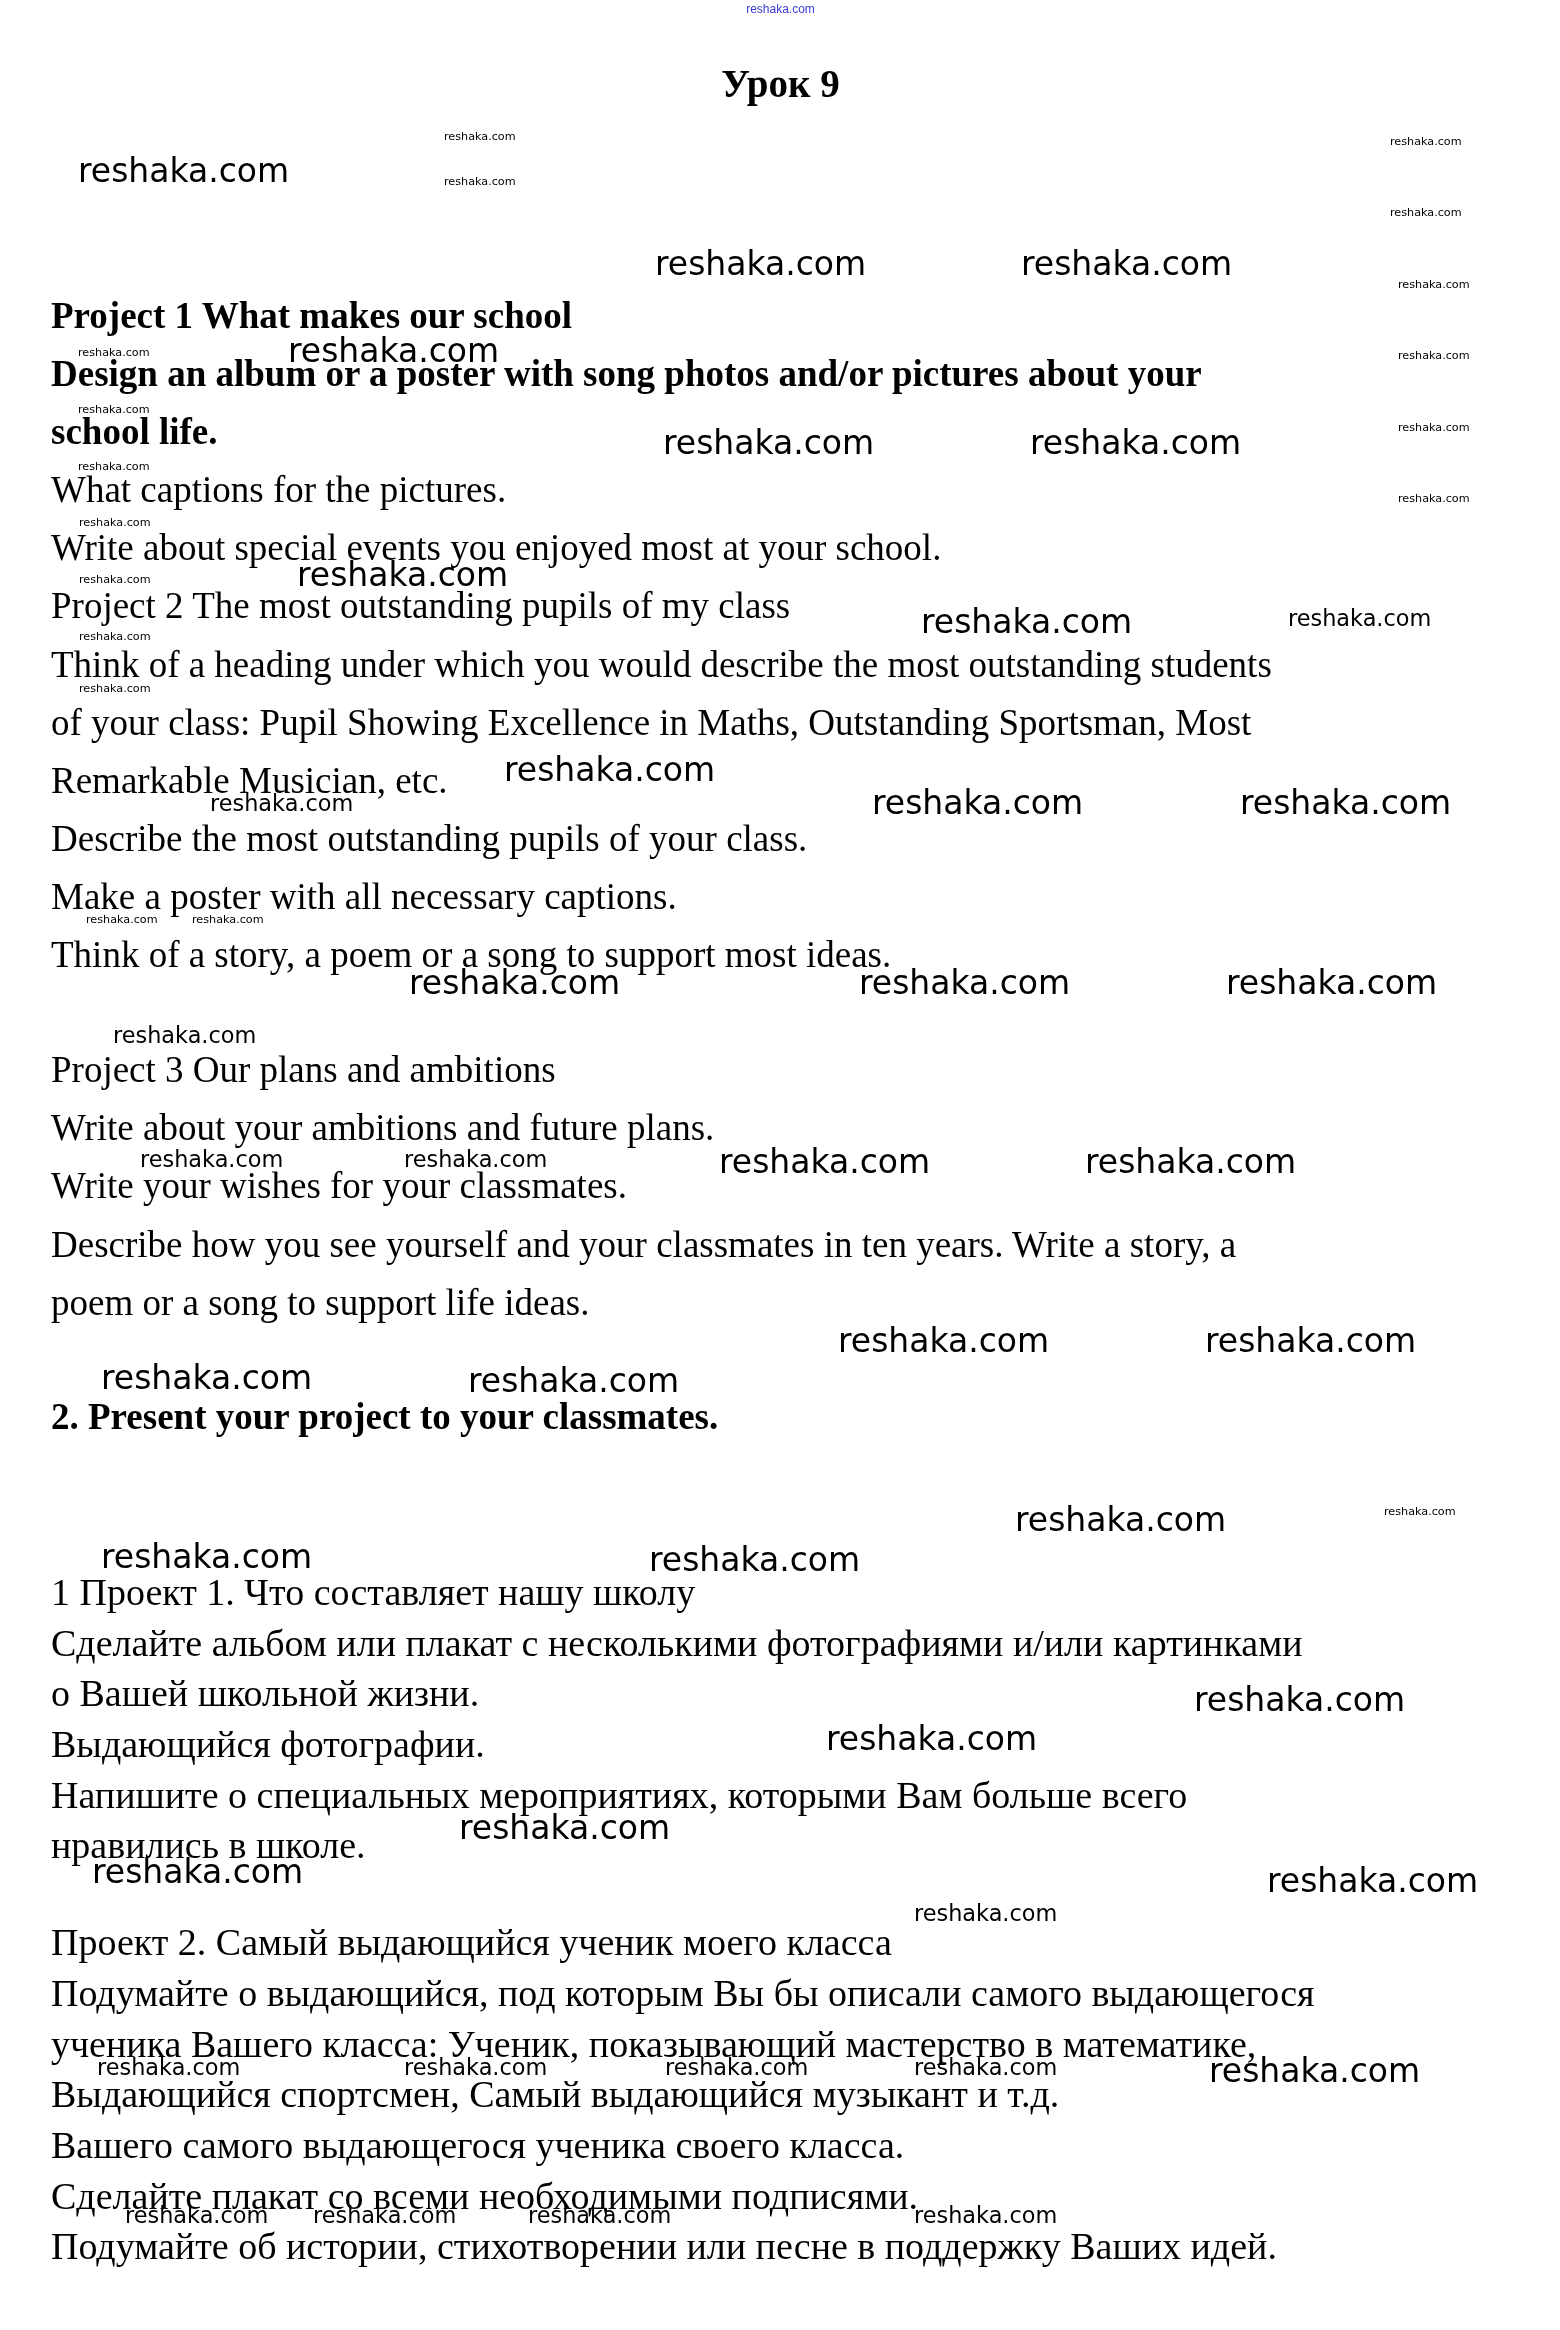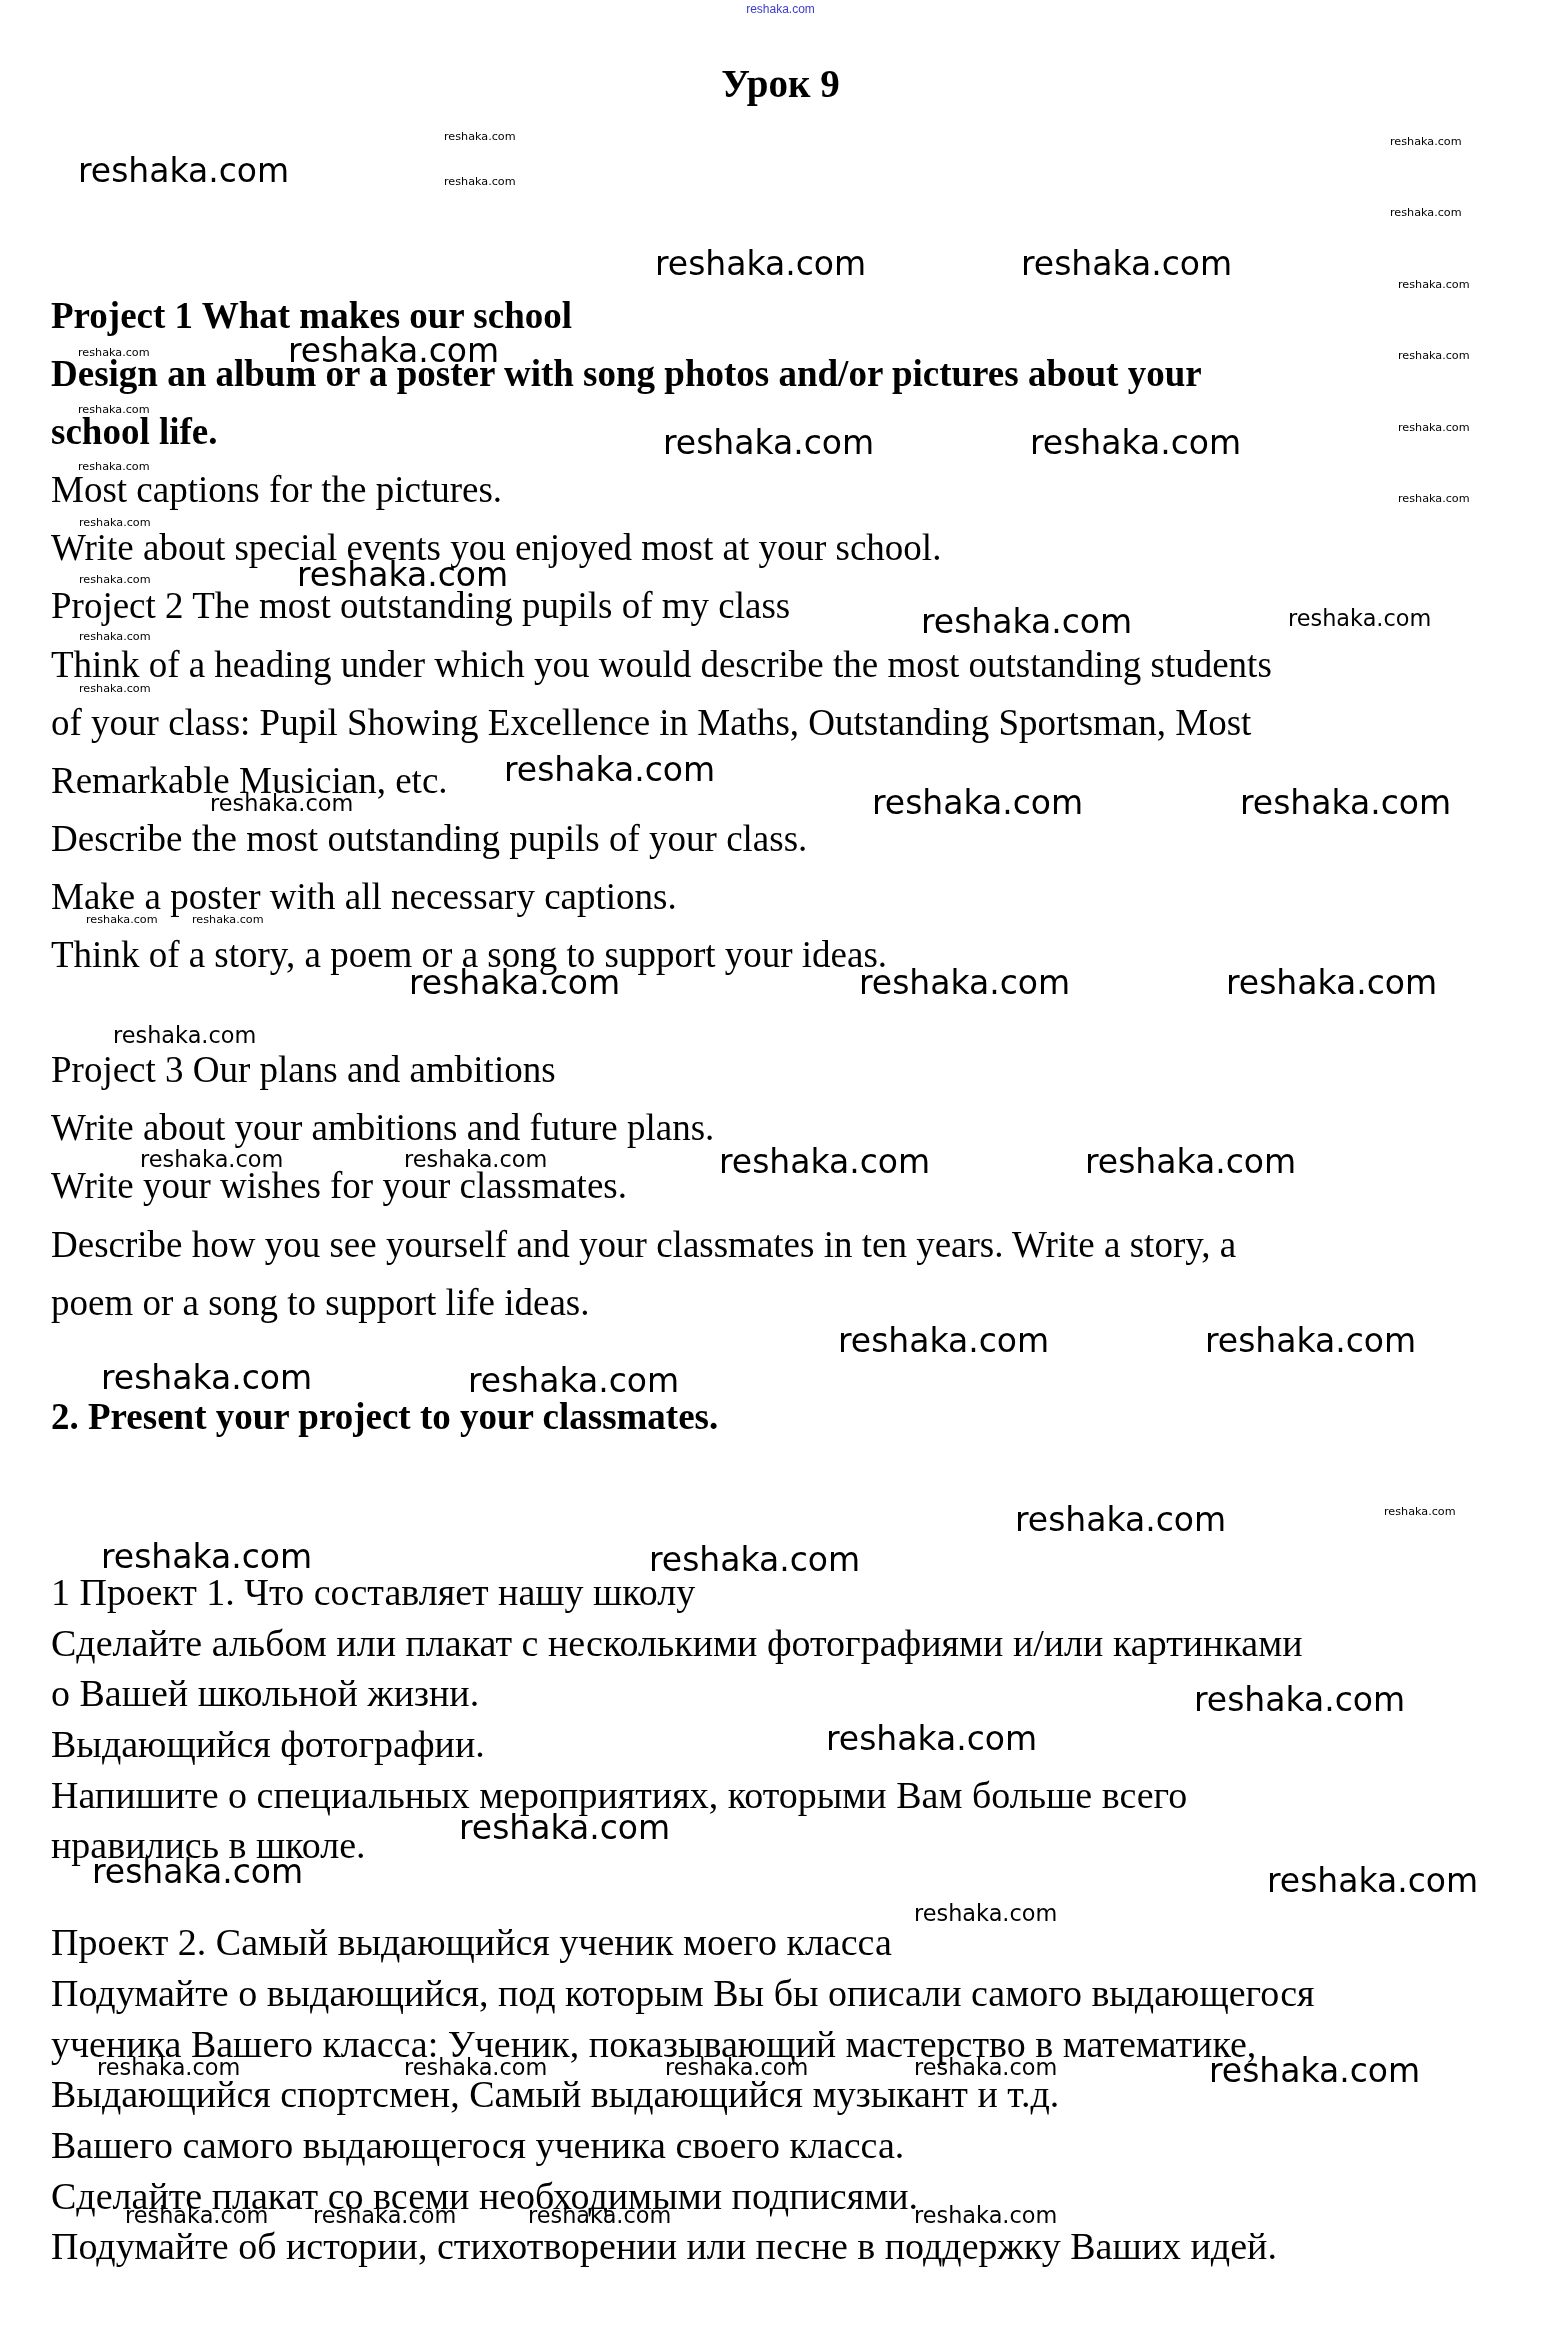--- a/index.html
+++ b/index.html
@@ -20,29 +20,29 @@
 </style>
 </head>
 <body>
 
 <div class="top-link">reshaka.com</div>
 <div class="title">Урок 9</div>
 
 <div class="line b" style="top:297px">Project 1 What makes our school</div>
 <div class="line b" style="top:355px">Design an album or a poster with song photos and/or pictures about your</div>
 <div class="line b" style="top:413px">school life.</div>
-<div class="line" style="top:471px">Most captions for the pictures.</div>
+<div class="line" style="top:471px">What captions for the pictures.</div>
 <div class="line" style="top:529px">Write about special events you enjoyed most at your school.</div>
 <div class="line" style="top:587px">Project 2 The most outstanding pupils of my class</div>
 <div class="line" style="top:646px">Think of a heading under which you would describe the most outstanding students</div>
 <div class="line" style="top:704px">of your class: Pupil Showing Excellence in Maths, Outstanding Sportsman, Most</div>
 <div class="line" style="top:762px">Remarkable Musician, etc.</div>
 <div class="line" style="top:820px">Describe the most outstanding pupils of your class.</div>
 <div class="line" style="top:878px">Make a poster with all necessary captions.</div>
-<div class="line" style="top:936px">Think of a story, a poem or a song to support your ideas.</div>
+<div class="line" style="top:936px">Think of a story, a poem or a song to support most ideas.</div>
 <div class="line" style="top:1051px">Project 3 Our plans and ambitions</div>
 <div class="line" style="top:1109px">Write about your ambitions and future plans.</div>
 <div class="line" style="top:1167px">Write your wishes for your classmates.</div>
 <div class="line" style="top:1226px">Describe how you see yourself and your classmates in ten years. Write a story, a</div>
 <div class="line" style="top:1284px">poem or a song to support life ideas.</div>
 <div class="line b" style="top:1398px">2. Present your project to your classmates.</div>
 
 <div class="line ru" style="top:1573px">1 Проект 1. Что составляет нашу школу</div>
 <div class="line ru" style="top:1624px">Сделайте альбом или плакат с несколькими фотографиями и/или картинками</div>
 <div class="line ru" style="top:1674px">о Вашей школьной жизни.</div>

